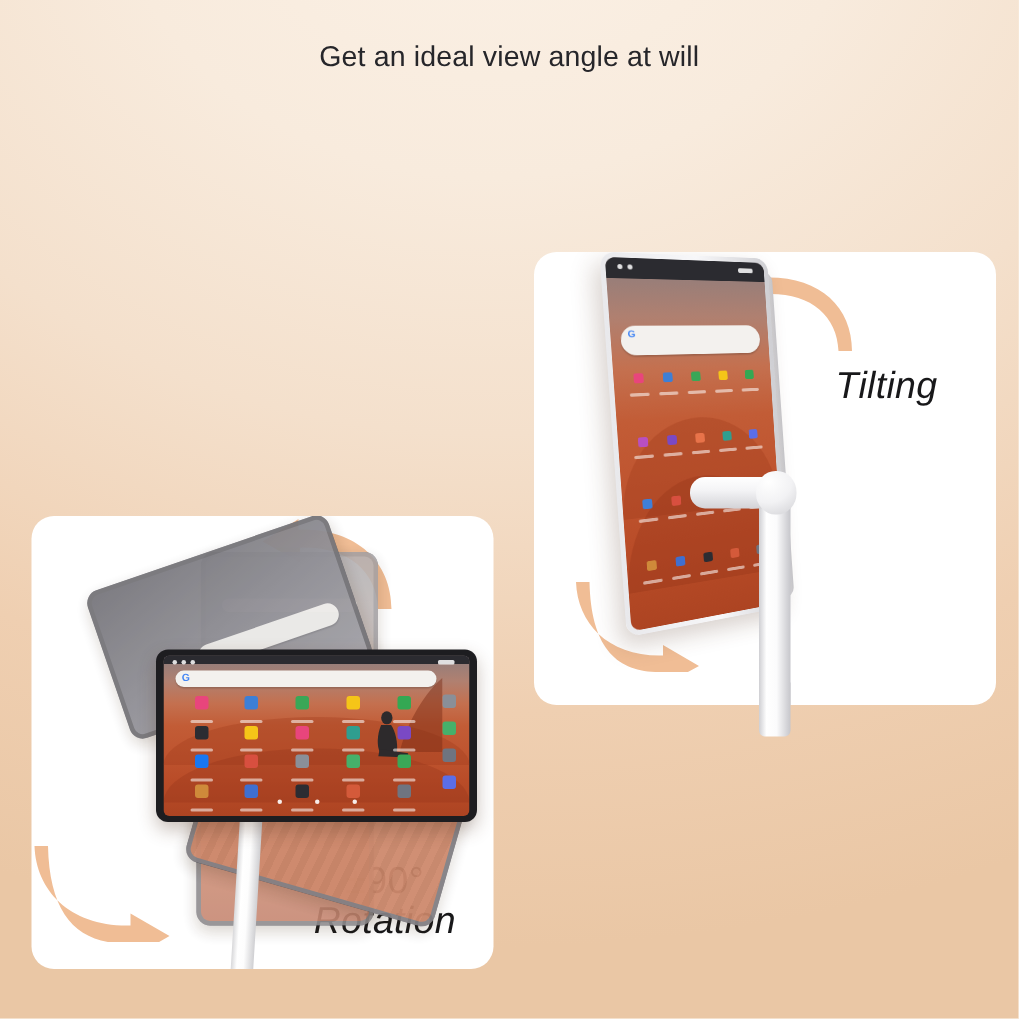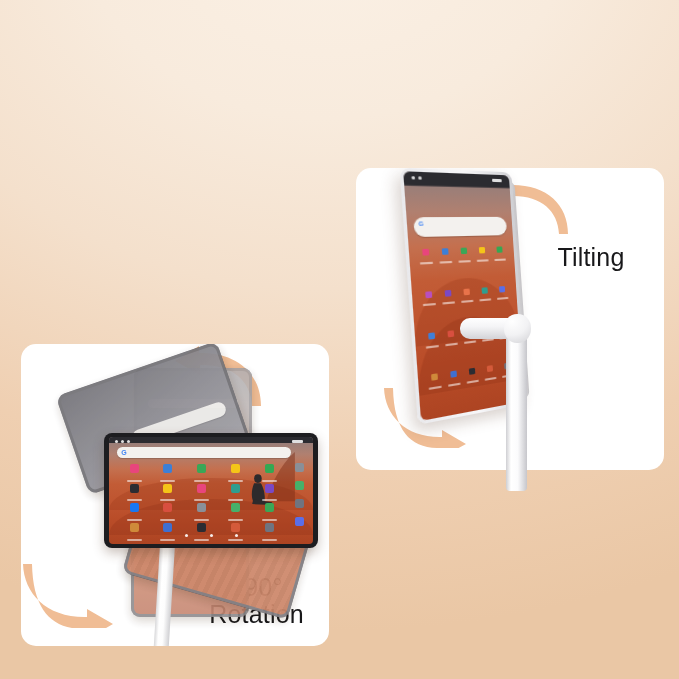--- a/index.html
+++ b/index.html
@@ -78,21 +78,21 @@
     text-align: center;
     color: #18181a;
     font-size: 25px;
     line-height: 1.07;
     letter-spacing: 0.2px;
     white-space: nowrap;
   }
   #spec-tilting { left: 175px; top: 76px; width: 120px; }
   #spec-rotation { left: 168px; top: 230px; width: 135px; }
   .spec-label .spec-deg { display: block; }
-  .spec-label .spec-name { display: block; }
+  .spec-label .spec-name { display: block; font-style: italic; }
 
   
   .arrow { position: absolute; }
   #arrow-tilt-top   { left: 128px; top: 6px;   width: 90px;  height: 62px; }
   #arrow-tilt-bottom{ left: 24px;  top: 218px; width: 90px;  height: 62px; }
   #arrow-rot-top    { left: 150px; top: -2px;  width: 96px;  height: 66px; }
   #arrow-rot-bottom { left: -2px;  top: 218px; width: 100px; height: 66px; }
 
   
   .screen-bg {
@@ -275,20 +275,21 @@
     border-radius: 0 0 4px 4px;
     z-index: 3;
   }
 </style>
 </head>
 <body>
 
 <div id="poster">
 
   <div class="header">
+    <div class="subtitle">Get an ideal view angle at will</div>
   </div>
 
   <div class="card" id="card-tilting">
     <div class="card-clip">
 
       <svg class="arrow" id="arrow-tilt-top" viewBox="0 0 90 62">
         <path d="M84 60 C84 30 62 10 26 11 L26 4 L4 18 L27 31 L27 22 C56 21 74 36 75 60 Z" fill="#f0bd95"></path>
       </svg>
       <svg class="arrow" id="arrow-tilt-bottom" viewBox="0 0 90 62">
         <path d="M4 2 C5 30 26 52 62 51 L62 44 L86 58 L62 71 L62 62 C32 63 14 47 13 2 Z" fill="#f0bd95"></path>

